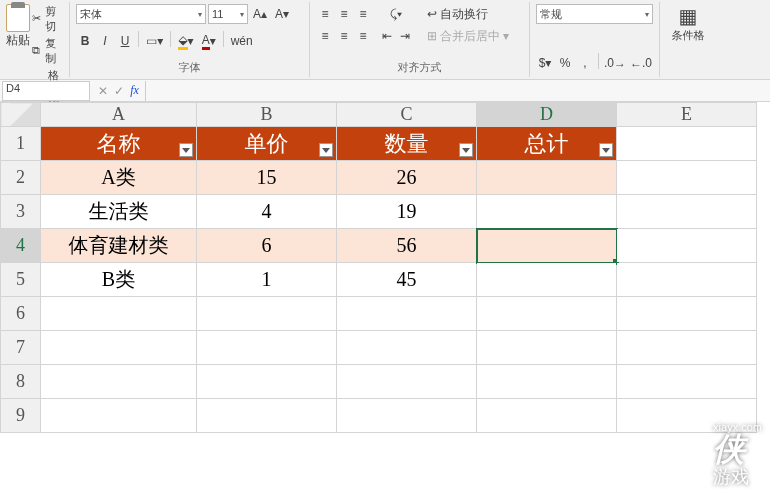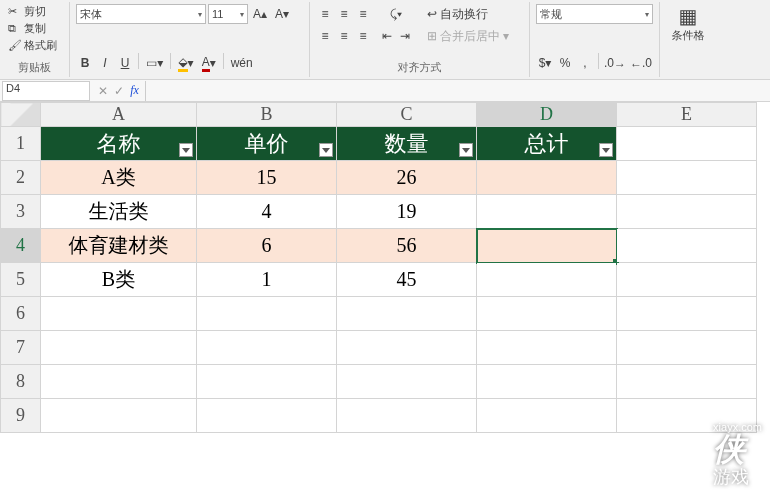--- a/index.html
+++ b/index.html
@@ -27,37 +27,41 @@
 .name-box{width:88px;height:20px;border:1px solid #ccc;background:#fff;padding:0 3px;font-size:11px;display:flex;margin:0 2px}
 .fx-btns{display:flex;align-items:center;gap:6px;padding:0 6px;color:#999;font-size:12px}
 .fx{font-style:italic;font-family:serif;color:#1d4ed8}
 .sheet{position:relative;background:#fff}
 table{border-collapse:collapse;table-layout:fixed}
 th,td{border:1px solid #d4d4d4;background:#fff;font-weight:normal}
 .corner{width:40px;height:24px;background:linear-gradient(135deg,#f0f0f0 50%,#ddd 50%)}
 .colh{height:24px;background:#f0f0f0;text-align:center;font-size:18px;color:#555;font-family:"Times New Roman",serif}
 .rowh{width:40px;background:#f0f0f0;text-align:center;font-size:18px;color:#555;font-family:"Times New Roman",serif}
 .cell{height:34px;font-size:20px;text-align:center;font-family:SimSun,serif;color:#000;position:relative}
-.hdr-cell{background:#14532d;color:#fff;font-size:22px}
+.hdr-cell{background:#c2410c;color:#fff;font-size:22px}
 .band{background:#fce4d6}
 .filter{position:absolute;right:3px;bottom:3px;width:14px;height:14px;background:#fff;border:1px solid #999;display:flex;align-items:center;justify-content:center}
 .filter:after{content:"";border-left:4px solid transparent;border-right:4px solid transparent;border-top:5px solid #555}
 .sel{outline:2px solid #217346;outline-offset:-1px;position:relative}
 .sel:after{content:"";position:absolute;right:-3px;bottom:-3px;width:6px;height:6px;background:#217346}
 .rowh.active{background:#d4d4d4;color:#217346}
 .colh.active{background:#d4d4d4;color:#217346}
 .watermark{position:absolute;right:8px;bottom:13px;color:#fff;text-shadow:0 0 4px rgba(0,0,0,.6);font-size:11px;text-align:left}
 .watermark .big{font-size:32px;font-style:italic;font-weight:bold;display:block;line-height:1}
 </style>
 </head>
 <body>
 
 <div class="ribbon">
   <div class="group clip">
     <div class="clip-top">
+      <div class="paste-btn">
+        <div class="paste-icon"></div>
+        <span>粘贴</span>
+      </div>
       <div class="clip-side">
         <div>
             <span class="ic">✂</span>
             <span>剪切</span>
           </div>
         <div>
             <span class="ic">⧉</span>
             <span>复制</span>
           </div>
         <div>
@@ -87,20 +91,21 @@
       <div class="btn" style="font-style:italic">I</div>
       <div class="btn" style="text-decoration:underline">U</div>
       <div class="sep"></div>
       <div class="btn">▭▾</div>
       <div class="sep"></div>
       <div class="btn"><span style="border-bottom:3px solid #ffc000">⬙</span>▾</div>
       <div class="btn"><span style="border-bottom:3px solid #c00000">A</span>▾</div>
       <div class="sep"></div>
       <div class="btn">wén</div>
     </div>
+    <div class="group-label">字体</div>
   </div>
 
   <div class="group" style="width:220px">
     <div style="display:flex;gap:6px">
       <div class="align-grid">
         <div class="btn">≡</div>
         <div class="btn">≡</div>
         <div class="btn">≡</div>
         <div class="btn">≡</div>
         <div class="btn">≡</div>

